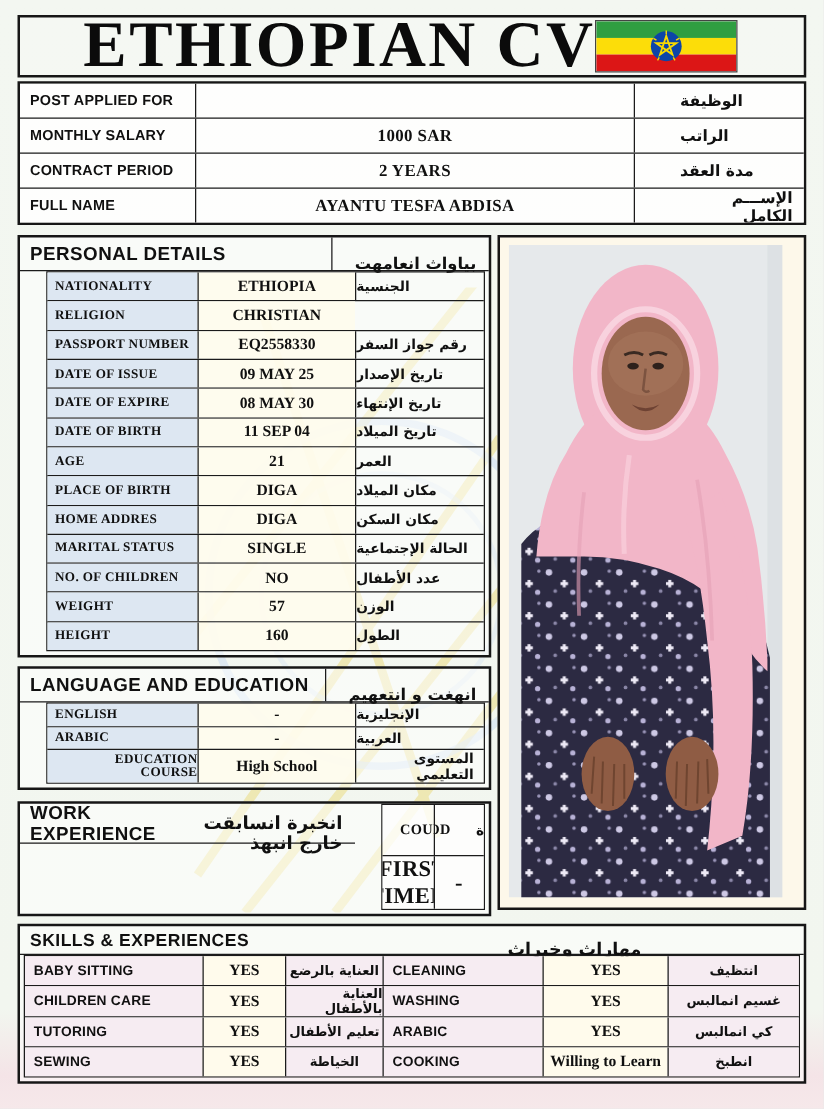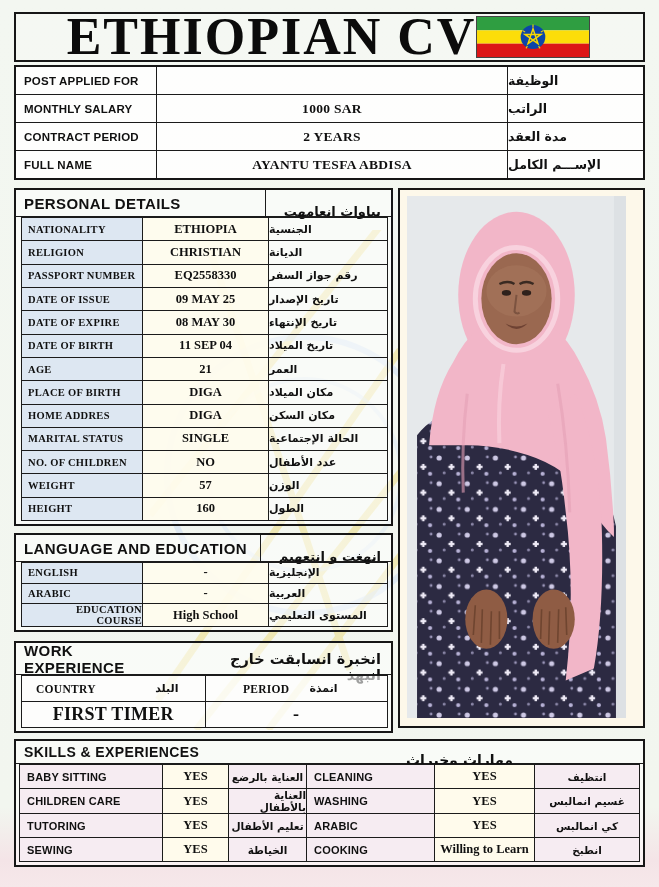--- a/index.html
+++ b/index.html
@@ -38,51 +38,51 @@
   .grid-row > div + div{border-left:1.5px solid #1b1b1b;}
 
   .ar{font-family:"DejaVu Sans",sans-serif;font-weight:bold;}
 
   
   .top-table{margin-top:3px;}
   .top-table .grid-row{grid-template-columns:140px 351px 1fr;height:27px;background:rgba(255,255,255,0.85);}
   .t-label{font-family:"Liberation Sans",sans-serif;font-weight:bold;font-size:11.5px;
     letter-spacing:.2px;padding-left:8px;font-stretch:condensed;}
   .t-value{justify-content:center;font-weight:bold;font-size:13.5px;letter-spacing:.3px;}
-  .t-ar{justify-content:flex-end;padding-right:9px;font-size:12.5px;}
+  .t-ar{justify-content:flex-end;padding-right:9px;font-size:12.5px;padding-left:36px;}
 
   
   .main{display:flex;gap:5px;margin-top:8px;align-items:flex-start;}
   .left-col{width:379px;flex:none;}
 
   .section{border:2px solid #161616;background:rgba(255,255,255,0.5);box-sizing:border-box;}
   .section-header{display:flex;justify-content:space-between;align-items:center;
     height:26px;padding:0 0 0 8px;border-bottom:1.8px solid #1b1b1b;}
   .sh-en{font-family:"Liberation Sans",sans-serif;font-weight:bold;font-size:15px;letter-spacing:.4px;}
   .sh-ar{font-size:13px;align-self:stretch;display:flex;align-items:center;
     border-left:1.5px solid #1b1b1b;padding:16px 10px 0 18px;}
 
-  .inner-table{margin:0 3px 3px 5px;border:1.5px solid #1b1b1b;background:transparent;}
+  .inner-table{margin:0 3px 3px 21px;border:1.5px solid #1b1b1b;background:transparent;}
 
   
   .sec-personal{height:338px;margin-bottom:7px;display:flex;flex-direction:column;}
   .sec-personal .inner-table{flex:1;display:flex;flex-direction:column;}
   .sec-personal .grid-row{grid-template-columns:120px 126px 1fr;flex:1;}
   .p-label{background:var(--label-cell,#dde7f2);font-weight:bold;font-size:10.5px;
     letter-spacing:.3px;padding-left:6px;}
   .p-value{background:rgba(255,251,236,0.85);justify-content:center;font-weight:bold;font-size:12.5px;}
   .p-ar{justify-content:flex-end;padding-right:8px;font-size:11px;background:transparent;}
 
   
   .sec-language{height:99px;margin-bottom:9px;display:flex;flex-direction:column;}
   .sec-language .inner-table{flex:1;display:flex;flex-direction:column;}
   .sec-language .grid-row{grid-template-columns:120px 126px 1fr;flex:1;}
 
   
-  .sec-work{height:92px;display:flex;flex-direction:column;}
+  .sec-work{height:92px;display:flex;flex-direction:row;}
   .sec-work .section-header{height:31px;}
   .sec-work .sh-ar{font-size:14.5px;border-left:none;}
   .work-table{flex:1;display:flex;flex-direction:column;}
   .work-table .grid-row{grid-template-columns:50% 50%;flex:1;background:rgba(255,255,255,0.6);}
   .w-head{justify-content:space-between;padding:0 26px 0 14px;}
   .w-head-en{font-weight:bold;font-size:11.5px;letter-spacing:.3px;}
   .w-head .ar{font-size:11px;}
   .w-head2{justify-content:center;gap:20px;}
   .w-val{justify-content:center;font-weight:bold;font-size:18px;letter-spacing:.3px;}
 
@@ -173,21 +173,20 @@
         <div class="inner-table">
 
         <div class="grid-row">
             <div class="p-label">NATIONALITY</div>
             <div class="p-value">ETHIOPIA</div>
             <div class="p-ar ar" dir="rtl">الجنسية</div>
           </div>
             <div class="grid-row">
             <div class="p-label">RELIGION</div>
             <div class="p-value">CHRISTIAN</div>
-            <div class="p-ar ar" dir="rtl">الديانة</div>
           </div>
             <div class="grid-row">
             <div class="p-label">PASSPORT NUMBER</div>
             <div class="p-value">EQ2558330</div>
             <div class="p-ar ar" dir="rtl">رقم جواز السفر</div>
           </div>
             <div class="grid-row">
             <div class="p-label">DATE OF ISSUE</div>
             <div class="p-value">09 MAY 25</div>
             <div class="p-ar ar" dir="rtl">تاريخ الإصدار</div>

